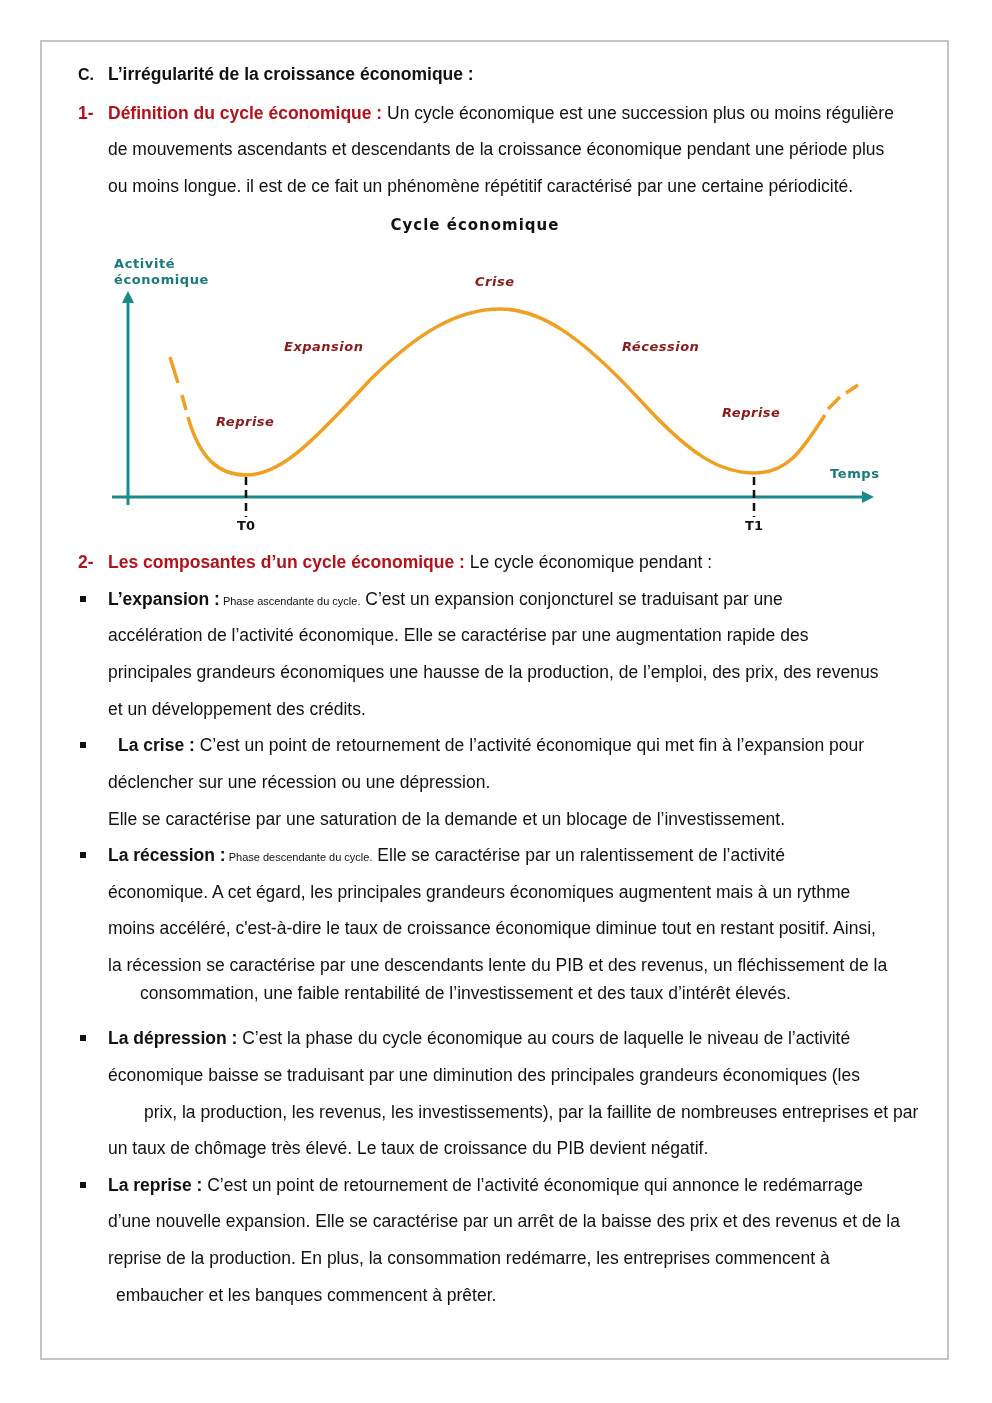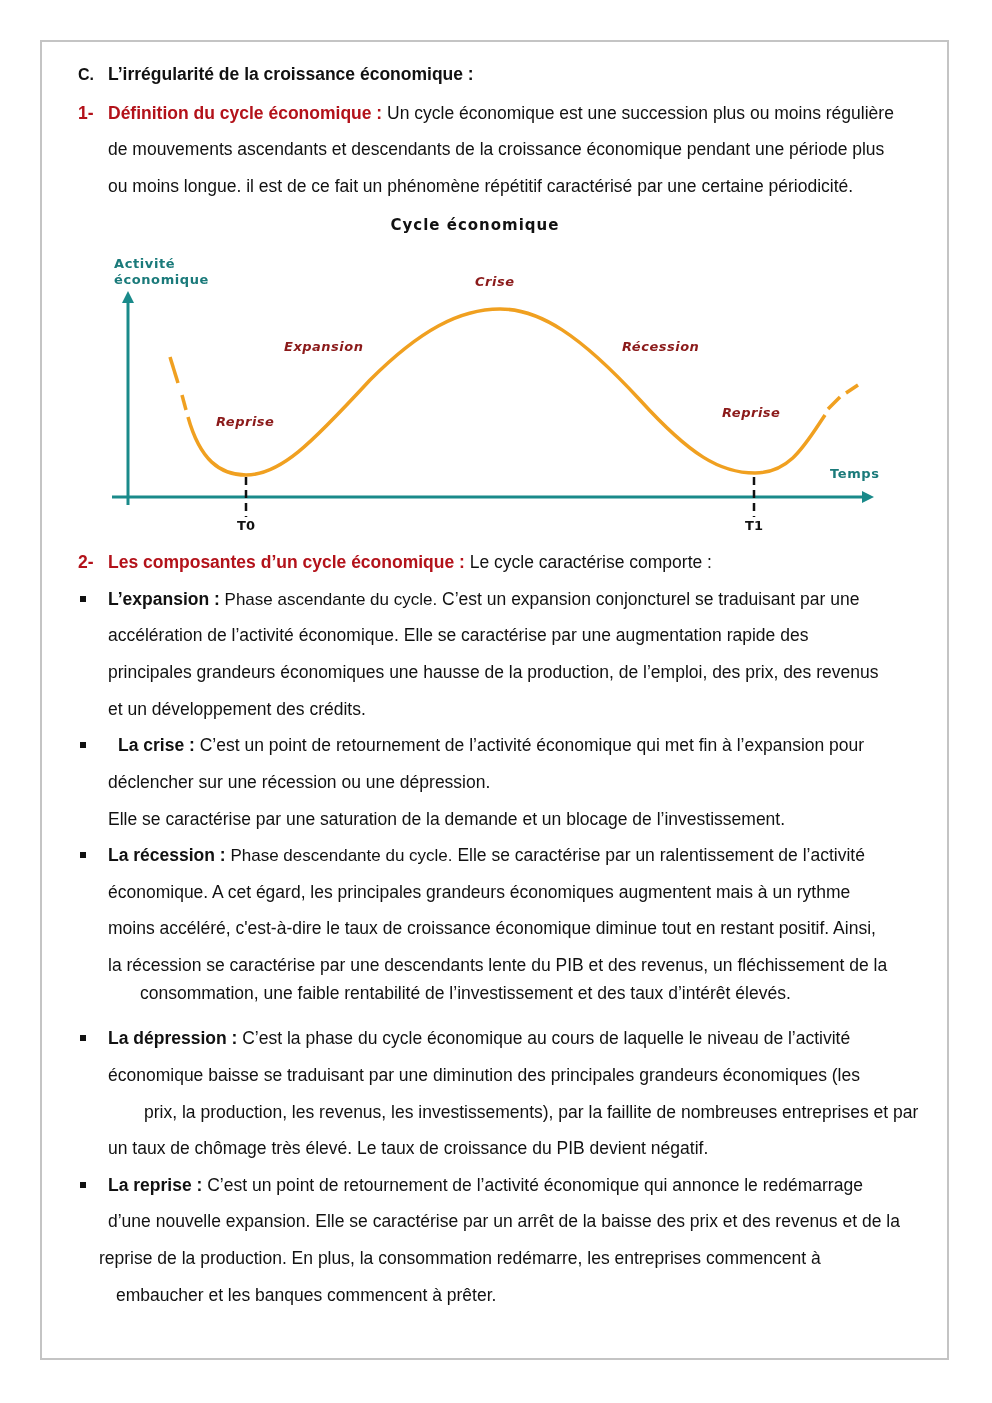--- a/index.html
+++ b/index.html
@@ -4,21 +4,21 @@
 <style>
   html, body { margin: 0; padding: 0; background: #ffffff; }
   body { width: 992px; height: 1403px; position: relative; font-family: "Liberation Sans", sans-serif; color: #111; }
   .page {
     position: absolute; left: 40px; top: 40px; width: 909px; height: 1320px;
     border: 2px solid #c4c4c4; box-sizing: border-box; background: #fff;
   }
   .line { position: absolute; font-size: 17.5px; white-space: nowrap; line-height: 22px; }
   .bold { font-weight: bold; }
   .red { color: #b3121a; font-weight: bold; }
-  .small { font-size: 17px; }
+  .small { font-size: 11px; }
   .bullet {
     position: absolute; width: 6px; height: 6px; background: #111;
   }
   .chart { position: absolute; left: 100px; top: 205px; width: 800px; height: 335px; }
   .chart-text { font-family: "DejaVu Sans", sans-serif; font-weight: bold; }
 </style>
 </head>
 <body>
 
 <div class="page"></div>
@@ -58,21 +58,21 @@
 
   <text x="116" y="221" font-size="13" class="chart-text" font-style="italic" fill="#8b1a1a" letter-spacing="0.5">Reprise</text>
   <text x="184" y="146" font-size="13" class="chart-text" font-style="italic" fill="#8b1a1a" letter-spacing="0.5">Expansion</text>
   <text x="375" y="81" font-size="13" class="chart-text" font-style="italic" fill="#8b1a1a" letter-spacing="0.5">Crise</text>
   <text x="522" y="146" font-size="13" class="chart-text" font-style="italic" fill="#8b1a1a" letter-spacing="0.5">Récession</text>
   <text x="622" y="212" font-size="13" class="chart-text" font-style="italic" fill="#8b1a1a" letter-spacing="0.5">Reprise</text>
 </svg>
 
 <div class="line red" style="left:78px; top:551px;">2-</div>
 <div class="line" style="left:108px; top:551px;">
-  <span class="red">Les composantes d’un cycle économique :</span><span> Le cycle caractérise comporte :</span>
+  <span class="red">Les composantes d’un cycle économique :</span><span> Le cycle économique pendant :</span>
 </div>
 
 <div class="bullet" style="left:80px; top:596px;"></div>
 <div class="line" style="left:108px; top:588px;">
   <span class="bold">L’expansion :</span><span class="small"> Phase ascendante du cycle.</span><span> C’est un expansion conjoncturel se traduisant par une</span>
 </div>
 <div class="line" style="left:108px; top:624px;">accélération de l’activité économique. Elle se caractérise par une augmentation rapide des</div>
 <div class="line" style="left:108px; top:661px;">principales grandeurs économiques une hausse de la production, de l’emploi, des prix, des revenus</div>
 <div class="line" style="left:108px; top:698px;">et un développement des crédits.</div>
 
@@ -98,14 +98,14 @@
 </div>
 <div class="line" style="left:108px; top:1064px;">économique baisse se traduisant par une diminution des principales grandeurs économiques (les</div>
 <div class="line" style="left:108px; top:1101px;margin-left:36px;">prix, la production, les revenus, les investissements), par la faillite de nombreuses entreprises et par</div>
 <div class="line" style="left:108px; top:1137px;">un taux de chômage très élevé. Le taux de croissance du PIB devient négatif.</div>
 
 <div class="bullet" style="left:80px; top:1182px;"></div>
 <div class="line" style="left:108px; top:1174px;">
   <span class="bold">La reprise :</span><span> C’est un point de retournement de l’activité économique qui annonce le redémarrage</span>
 </div>
 <div class="line" style="left:108px; top:1210px;">d’une nouvelle expansion. Elle se caractérise par un arrêt de la baisse des prix et des revenus et de la</div>
-<div class="line" style="left:99px; top:1247px;">reprise de la production. En plus, la consommation redémarre, les entreprises commencent à</div>
+<div class="line" style="left:108px; top:1247px;">reprise de la production. En plus, la consommation redémarre, les entreprises commencent à</div>
 <div class="line" style="left:108px; top:1284px;margin-left:8px;">embaucher et les banques commencent à prêter.</div>
 
 </body></html>

